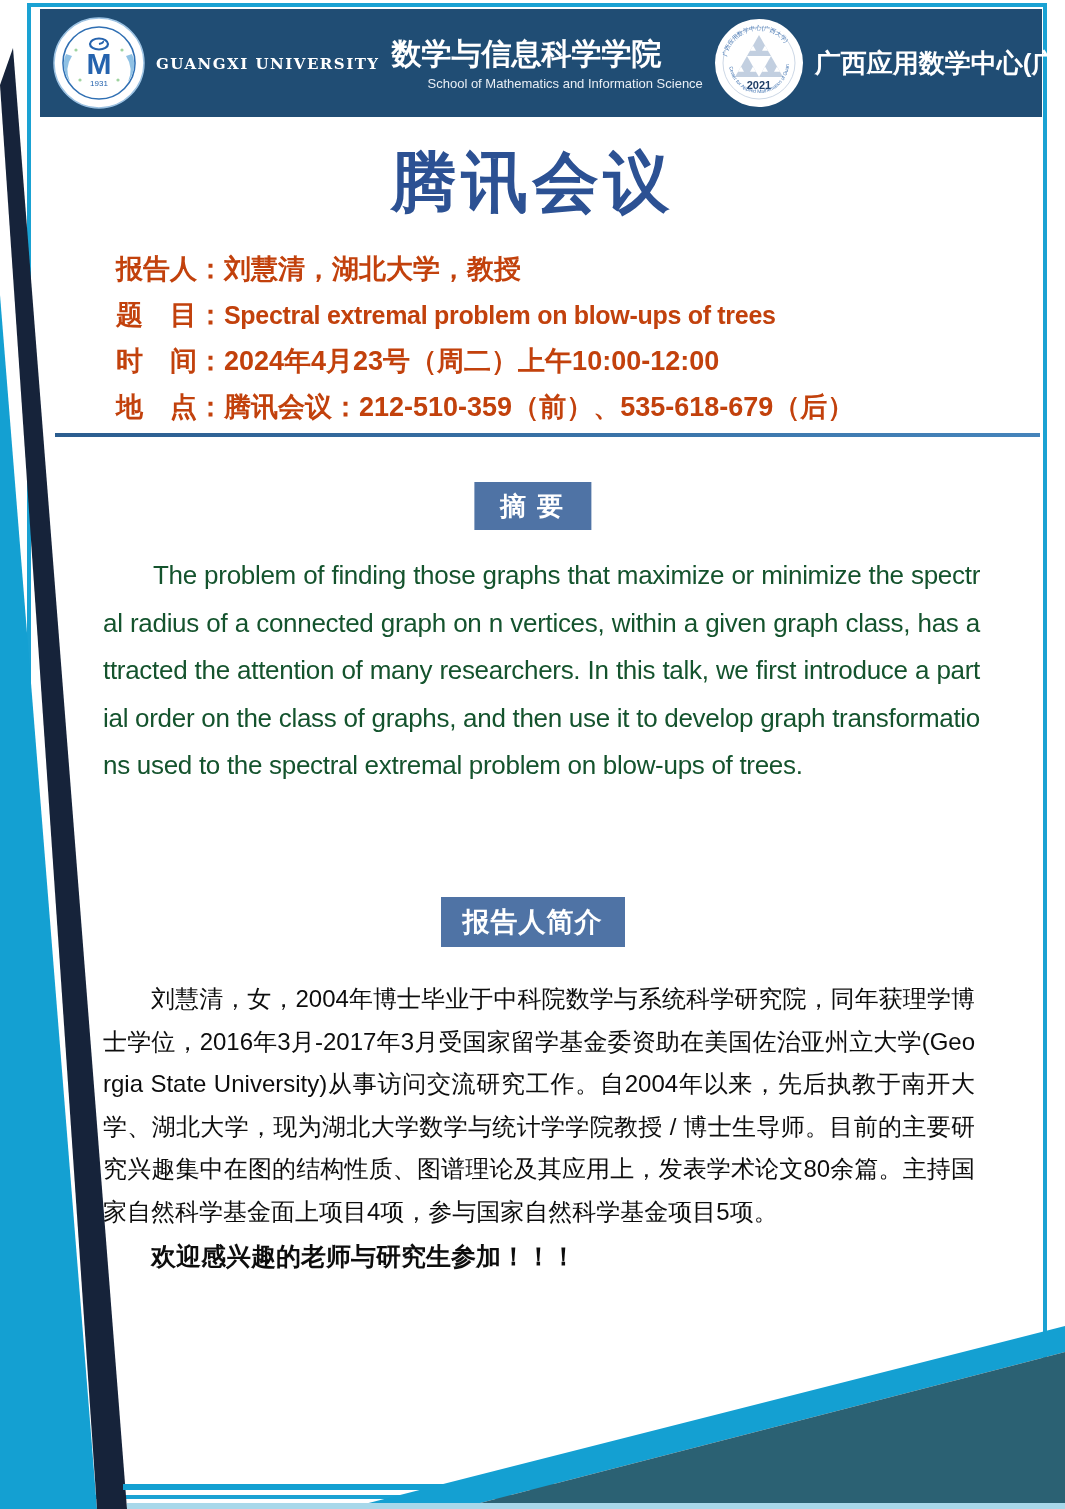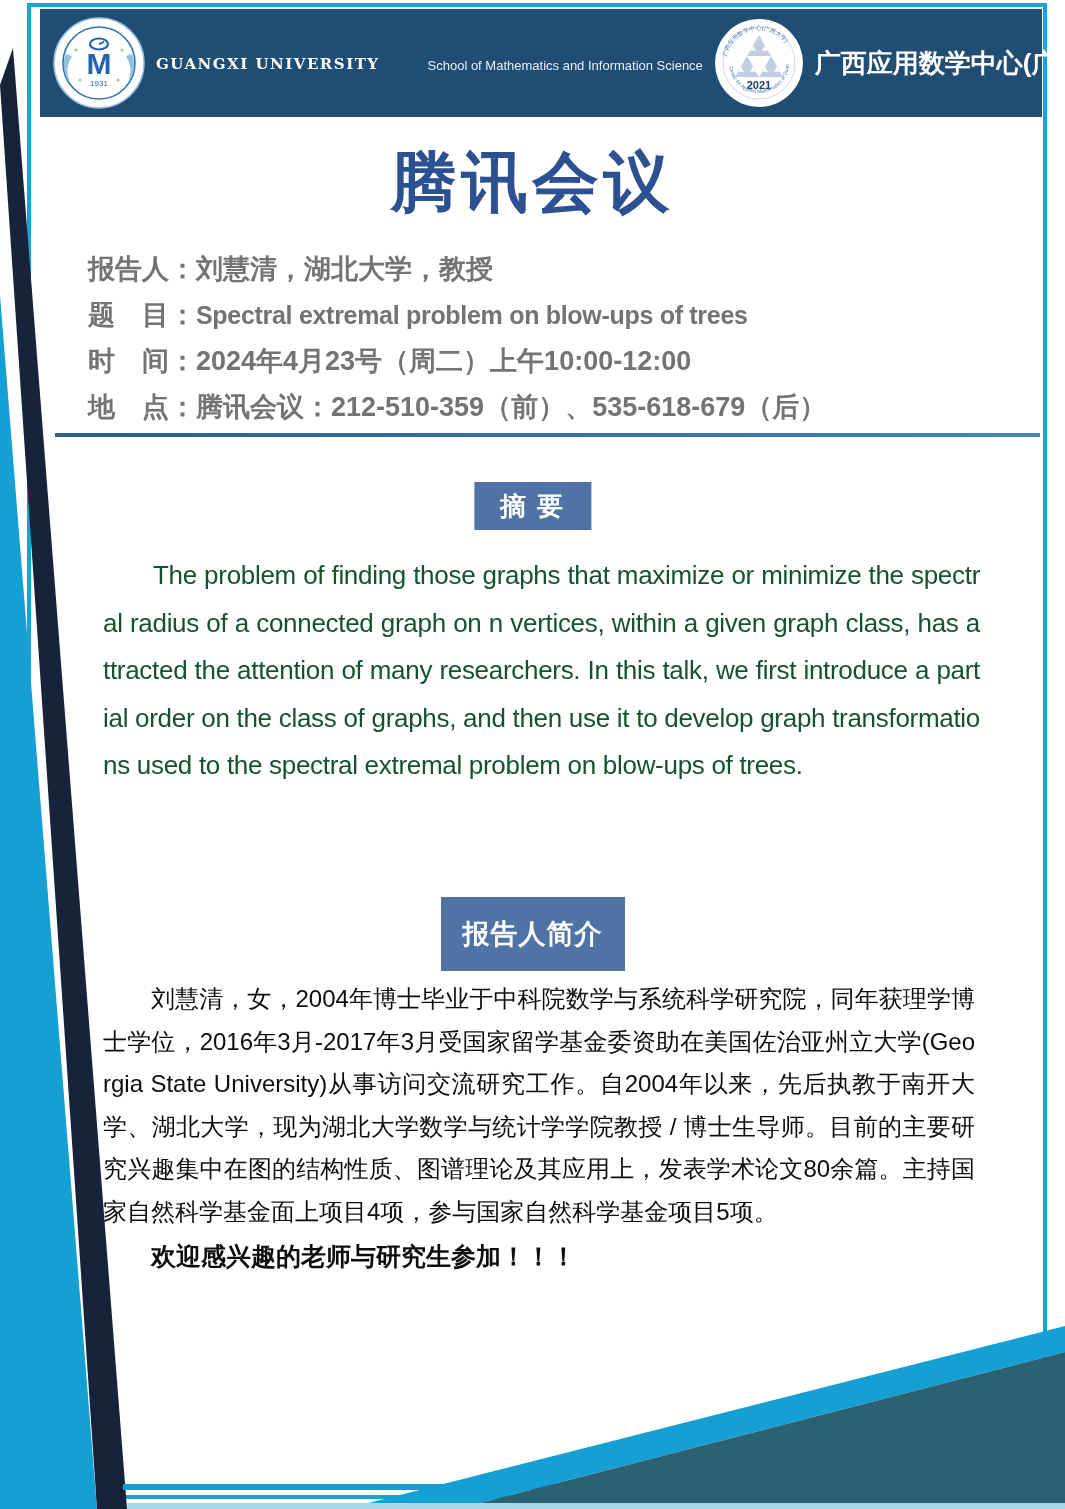--- a/index.html
+++ b/index.html
@@ -36,35 +36,35 @@
   .center-name{
     margin-left:10px;font-size:26px;font-weight:bold;color:#fff;white-space:nowrap;
   }
   
   .page-title{
     position:absolute;left:0;top:138px;width:100%;text-align:center;
     font-size:66px;font-weight:bold;color:#2c5193;letter-spacing:5px;
   }
   
   .info{position:absolute;left:88px;top:246px;width:920px;}
-  .info-row{font-size:27px;font-weight:bold;line-height:46px;white-space:nowrap;color:#737373;}
+  .info-row{font-size:27px;font-weight:bold;line-height:46px;white-space:nowrap;color:#c2410c;margin-left:28px;}
   .info-row .val-en{font-size:25px;letter-spacing:-0.3px;}
   
   .divider{
     position:absolute;left:55px;top:433px;width:985px;height:4px;
     background:linear-gradient(90deg,#2b5d8f,#4584bb);
   }
   
   .section-badge{
     position:absolute;left:50%;transform:translateX(-50%);
     background:#4f73a5;color:#fff;font-weight:bold;text-align:center;
     display:flex;align-items:center;justify-content:center;
   }
   .badge-abstract{top:482px;height:48px;padding:0 26px;font-size:26px;letter-spacing:2px;}
-  .badge-bio{top:897px;height:50px;padding:12px 22px;font-size:27px;letter-spacing:1px;}
+  .badge-bio{top:897px;height:50px;padding:0 22px;font-size:27px;letter-spacing:1px;}
   
   .abstract-text{
     position:absolute;left:103px;top:552px;width:877px;
     font-size:26px;line-height:47.5px;text-align:justify;word-break:break-all;
     text-indent:50px;letter-spacing:-0.3px;color:#14532d;
   }
   .bio-text{
     position:absolute;left:103px;top:978px;width:872px;
     font-size:24px;line-height:42.5px;text-align:justify;word-break:break-all;
     text-indent:48px;color:#0d0d0d;
@@ -94,20 +94,21 @@
     <circle cx="66" cy="64" r="1.6" fill="#9fd3a0"></circle>
     <circle cx="24" cy="34" r="1.6" fill="#9fd3a0"></circle>
     <circle cx="70" cy="34" r="1.6" fill="#9fd3a0"></circle>
   </svg>
 
   <div class="uni-block">
     <div class="uni-en">GUANGXI UNIVERSITY</div>
   </div>
 
   <div class="school-block">
+    <div class="school-zh">数学与信息科学学院</div>
     <div class="school-en">School of Mathematics and Information Science</div>
   </div>
 
   <svg class="badge-svg" width="92" height="92" viewBox="0 0 92 92" style="margin-left:10px;">
     <defs>
       <path id="ringTop" d="M 13,46 A 33,33 0 0 1 79,46"></path>
       <path id="ringBottom" d="M 16,46 A 30,30 0 0 0 76,46"></path>
     </defs>
     <circle cx="46" cy="46" r="44" fill="#ffffff"></circle>
     <circle cx="46" cy="46" r="36" fill="none" stroke="#cdd8e6" stroke-width="1"></circle>

